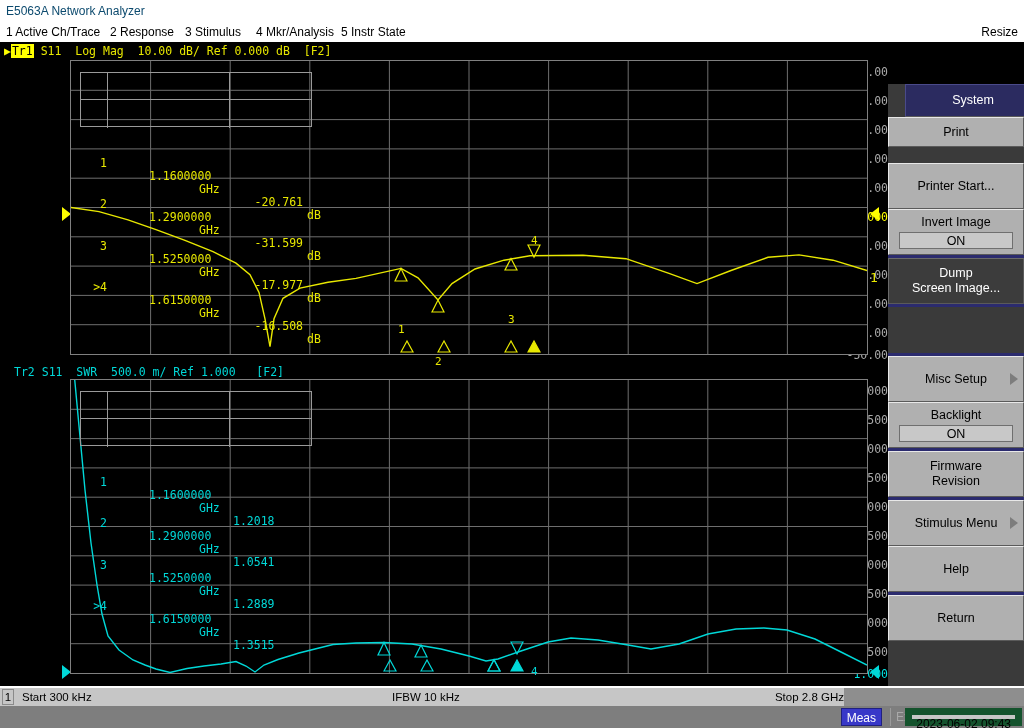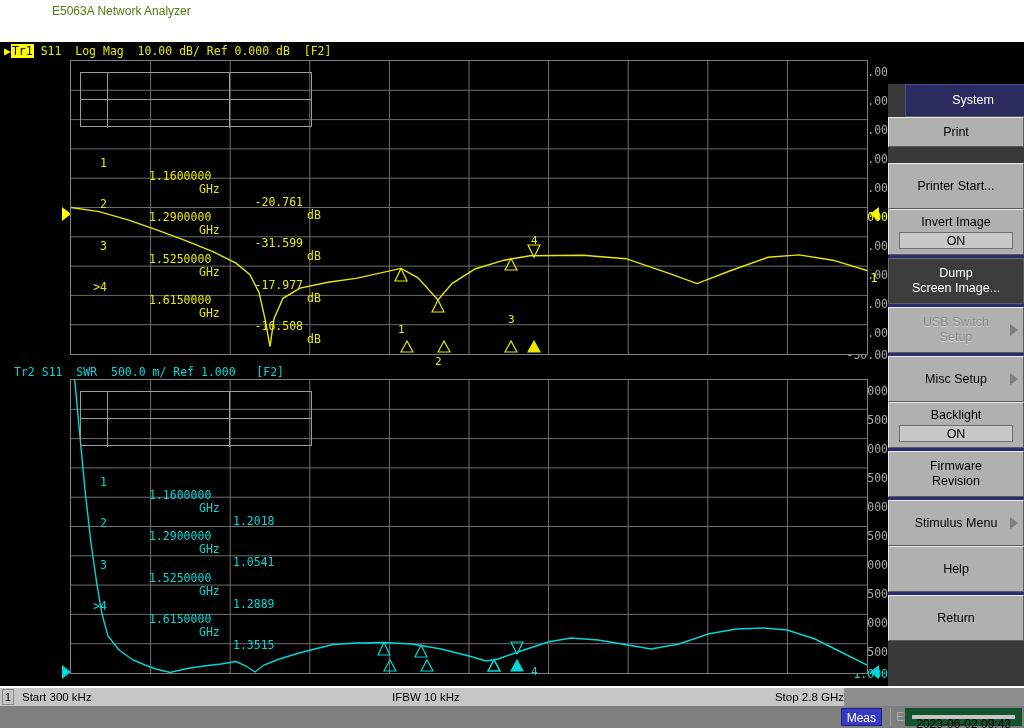--- a/index.html
+++ b/index.html
@@ -7,22 +7,22 @@
     width:1024px;height:728px;overflow:hidden;
     background:#000;
     font-family:"Liberation Sans", sans-serif;
     -webkit-font-smoothing:none;
   }
   .app{position:relative;width:1024px;height:728px;background:#ffffff;}
 
   
   .titlebar{
     position:absolute;left:0;top:0;width:911px;height:22px;
-    background:#ffffff;color:#4d7c0f;
-    font-size:12px;line-height:22px;padding-left:6px;box-sizing:border-box;margin-left:46px;
+    background:#ffffff;color:#0c4a6e;
+    font-size:12px;line-height:22px;padding-left:6px;box-sizing:border-box;
   }
   
   .menubar{
     position:absolute;left:0;top:22px;width:1024px;height:20px;
     background:#ffffff;color:#000;font-size:12px;line-height:20px;
     box-sizing:border-box;
   }
   .menubar .mi{position:absolute;top:0;white-space:nowrap;cursor:default;}
   .menubar .resize{position:absolute;right:6px;top:0;}
 
@@ -148,20 +148,28 @@
 </style>
 </head>
 <body>
 
 <div class="app">
 
   <div class="titlebar">
     <span>E5063A Network Analyzer</span>
   </div>
 
+  <div class="menubar">
+    <span class="mi" style="left:6px">1 Active Ch/Trace</span>
+    <span class="mi" style="left:110px">2 Response</span>
+    <span class="mi" style="left:185px">3 Stimulus</span>
+    <span class="mi" style="left:256px">4 Mkr/Analysis</span>
+    <span class="mi" style="left:341px">5 Instr State</span>
+    <span class="resize">Resize</span>
+  </div>
 
   <div class="screen">
     <div class="graphArea">
 
       <div class="trTitle t1" style="left:4px;"><span class="arrowGlyph">▶</span><span class="trBadge">Tr1</span> <span>S11  Log Mag  10.00 dB/ Ref 0.000 dB  [F2]</span></div>
 
       <div class="ylab" style="top:23px;">50.00</div>
       <div class="ylab" style="top:52px;">40.00</div>
       <div class="ylab" style="top:81px;">30.00</div>
       <div class="ylab" style="top:110px;">20.00</div>
@@ -362,25 +370,20 @@
         <span class="valbox">ON</span>
       </div>
 
       <div class="skgap" style="top:171px;"></div>
       <div class="sk active" style="top:174px;height:46px;">
         <span class="lbl">Dump</span>
         <span class="lbl">Screen Image...</span>
       </div>
 
       <div class="skgap" style="top:220px;"></div>
-      <div class="sk disabled" style="top:223px;height:46px;">
-        <span class="lbl">USB Switch</span>
-        <span class="lbl">Setup</span>
-        <span class="arrow"></span>
-      </div>
 
       <div class="skgap" style="top:269px;"></div>
       <div class="sk" style="top:272px;height:46px;">
         <span class="lbl">Misc Setup</span>
         <span class="arrow"></span>
       </div>
 
       <div class="sk" style="top:318px;height:46px;">
         <span class="lbl">Backlight</span>
         <span class="valbox">ON</span>

